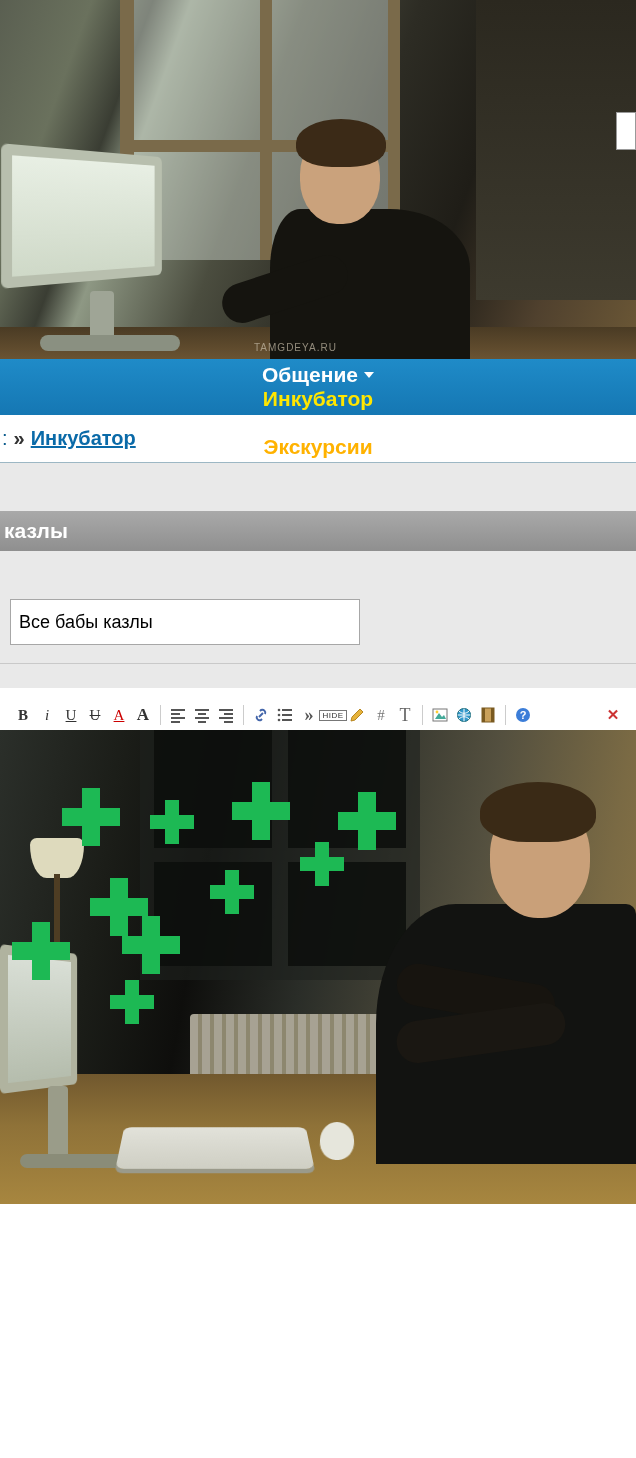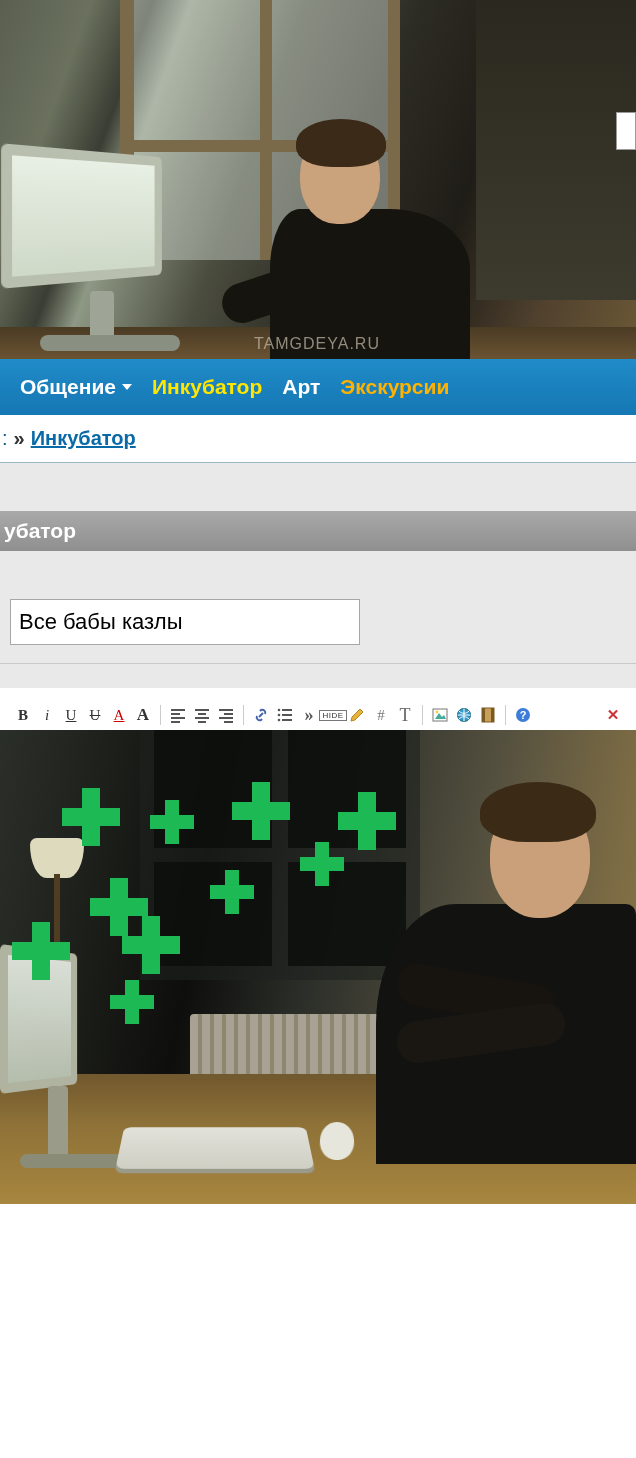--- a/index.html
+++ b/index.html
@@ -36,27 +36,28 @@
   .person-top .arm { position:absolute; left:-40px; top:160px; width:130px; height:40px; background:#15140f; border-radius:20px; transform:rotate(-18deg); }
   .mug { position:absolute; left:308px; bottom:22px; width:50px; height:48px; background:#3a4a2e; border-radius:6px 6px 8px 8px; }
   .mug::after { content:""; position:absolute; right:-16px; top:8px; width:16px; height:24px; border:6px solid #3a4a2e; border-left:none; border-radius:0 16px 16px 0; }
   .desk-top { position:absolute; left:0; bottom:0; width:100%; height:32px; background:linear-gradient(#4a3b24,#6a5332); }
   .username {
     position:absolute; top:34px; right:18px; font-size:40px; font-weight:bold;
     color:#fff; letter-spacing:1px; font-family:Arial, sans-serif;
     text-shadow:0 1px 3px rgba(0,0,0,.5);
   }
   .white-box { position:absolute; right:0; top:112px; width:20px; height:38px; background:#fff; border:1px solid #999; }
-  .watermark { position:absolute; left:254px; bottom:6px; font-size:16px; color:rgba(200,190,170,.7); letter-spacing:1px; }
+  .watermark { position:absolute; left:254px; bottom:6px; font-size:10px; color:rgba(200,190,170,.7); letter-spacing:1px; }
 
   .navbar {
     display:flex; align-items:center; gap:0;
-    height:56px; padding:12px 10px;
+    height:56px; padding:4px 10px;
     background:linear-gradient(#1f8bc8,#1577b3);
     font-family:Arial, sans-serif;
+    flex-direction:column;
   }
   .navbar .nav-item {
     display:flex; align-items:center; gap:6px;
     padding:0 10px; height:100%;
     font-size:21px; font-weight:bold; color:#fff; cursor:pointer;
   }
   .navbar .nav-item.active { color:#ffe600; }
   .navbar .nav-item.highlight { color:#ffb200; }
   .caret { width:0; height:0; border-left:5px solid transparent; border-right:5px solid transparent; border-top:6px solid currentColor; }
 
@@ -71,21 +72,21 @@
   .spacer-grey { height:48px; background:#e9e9e9; }
 
   .section-bar {
     height:40px; display:flex; align-items:center; padding:0 4px;
     background:linear-gradient(#a9a9a9,#8f8f8f);
     color:#fff; font-size:21px; font-weight:bold; font-family:Arial, sans-serif;
   }
 
   .form-area { background:#e9e9e9; padding:48px 10px 18px; border-bottom:1px solid #c9c9c9; }
   .title-input {
-    width:350px; height:46px; padding:4px 8px; font-size:22px;
+    width:350px; height:46px; padding:4px 8px; font-size:18px;
     border:1px solid #a7a7a7; background:#fff; font-family:Tahoma, Arial, sans-serif;
   }
 
   .editor-gap { height:24px; background:#e9e9e9; }
   .editor-wrap { background:#fff; padding:12px 10px 0; }
   .toolbar {
     display:flex; align-items:center; gap:2px; flex-wrap:nowrap;
     height:30px; padding:0 2px; overflow:hidden;
   }
   .tbtn {
@@ -199,21 +200,21 @@
 
 <div class="breadcrumb-bar">
   <span>:</span>
   <span class="sep">»</span>
   <a href="#">Инкубатор</a>
 </div>
 
 <div class="spacer-grey"></div>
 
 <div class="section-bar">
-  <span>убатор</span>
+  <span>казлы</span>
 </div>
 
 <div class="form-area">
   <input class="title-input" type="text" value="Все бабы казлы" style="">
 </div>
 
 <div class="editor-gap"></div>
 
 <div class="editor-wrap">
   <div class="toolbar">

